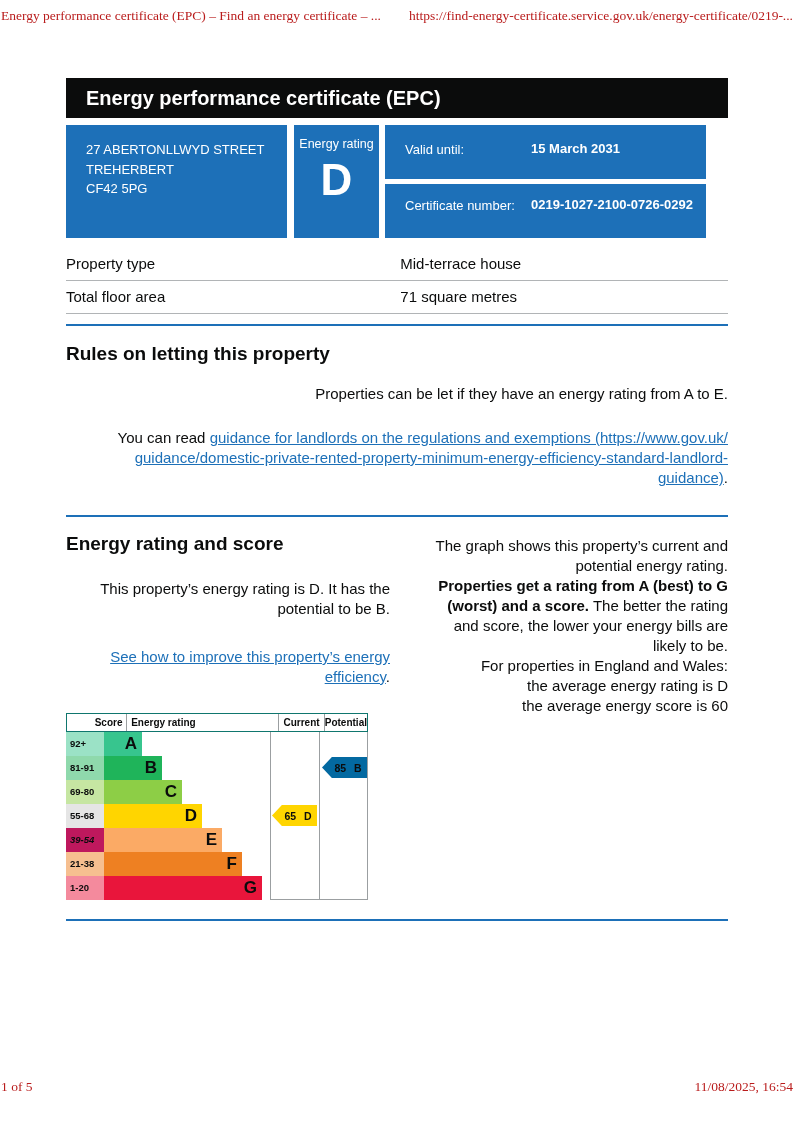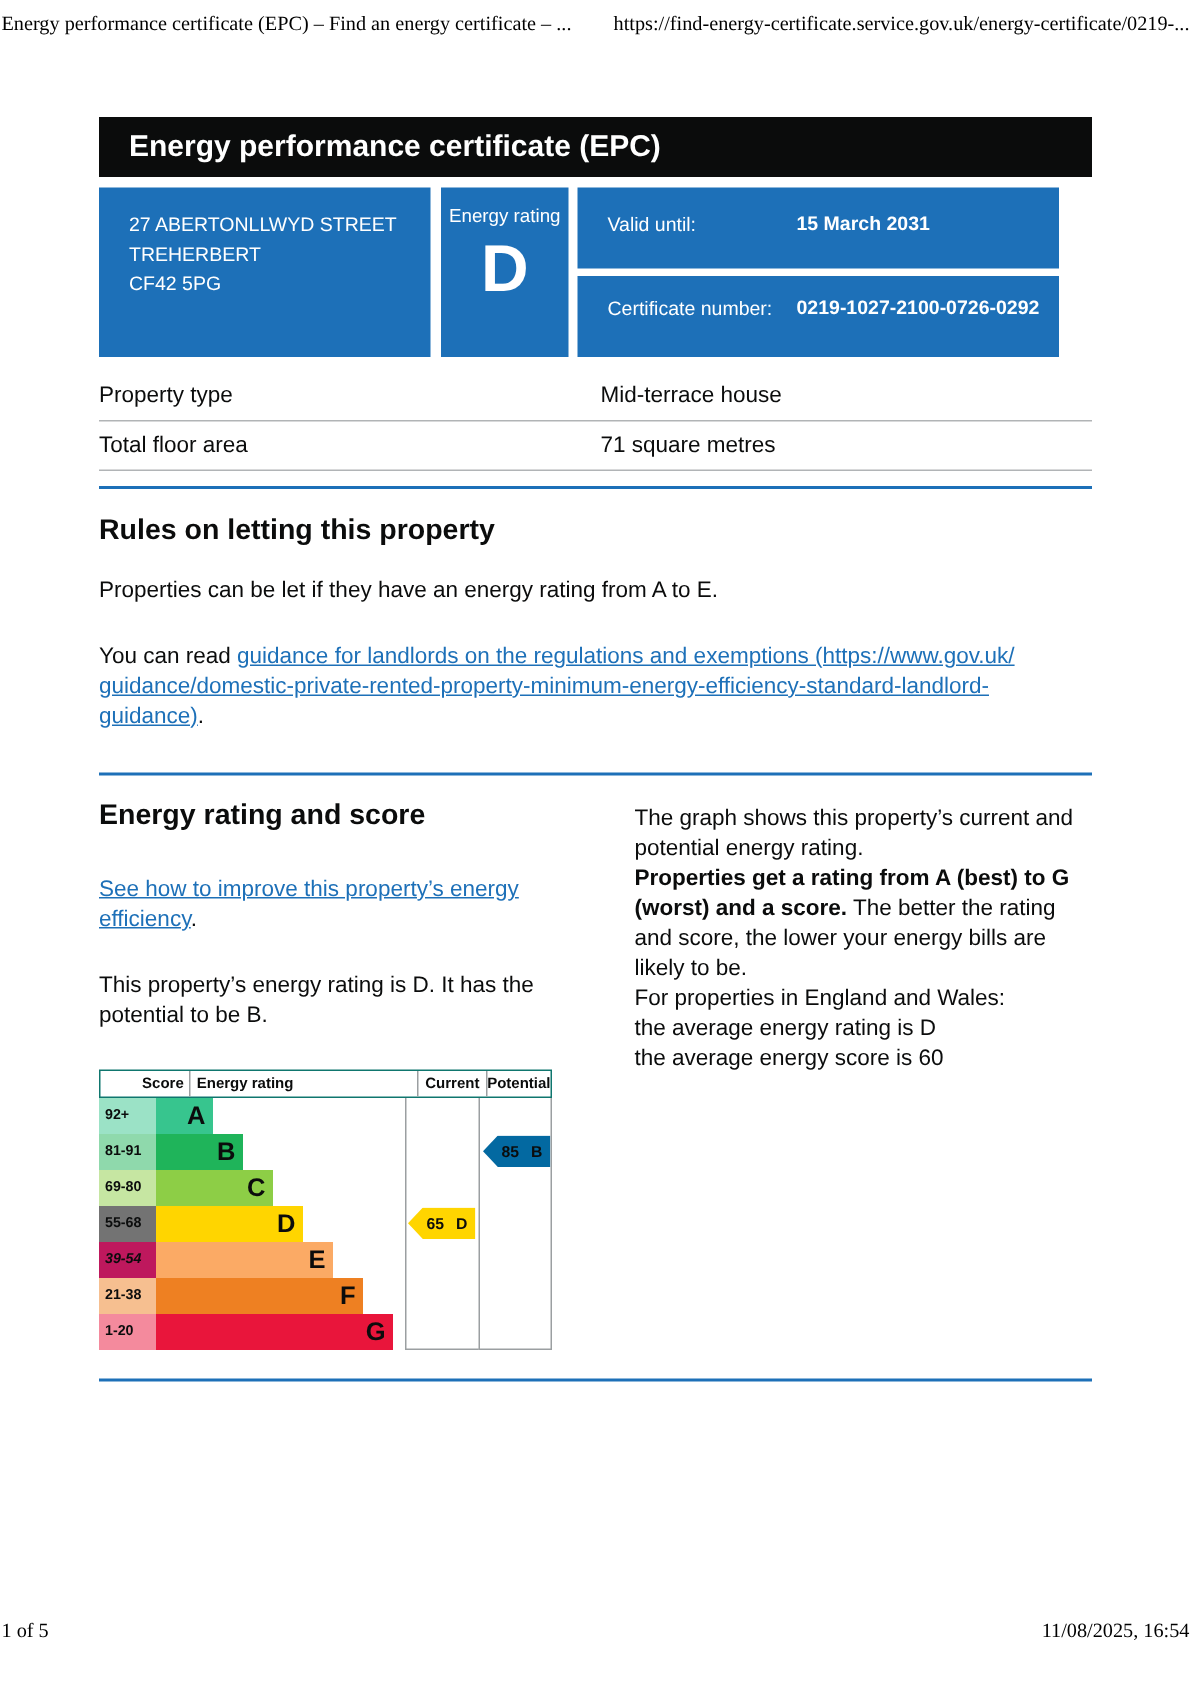--- a/index.html
+++ b/index.html
@@ -6,21 +6,21 @@
   html, body { background: #fff; }
   body {
     width: 794px; height: 1122px; position: relative;
     font-family: "Liberation Sans", "DejaVu Sans", sans-serif;
     color: #0b0c0c; overflow: hidden;
   }
   .print-meta {
     position: absolute; left: 0; right: 0;
     display: flex; justify-content: space-between;
     font-family: "Liberation Serif", "DejaVu Serif", serif;
-    font-size: 13.5px; color: #000000; padding: 0 1px;
+    font-size: 13.5px; color: #b91c1c; padding: 0 1px;
   }
   .print-header { top: 8px; }
   .print-footer { bottom: 27px; }
 
   .content { position: absolute; top: 78px; left: 66px; width: 662px; }
 
   .banner {
     background: #0b0c0c; color: #fff; height: 40px;
     display: flex; align-items: center; padding-left: 20px; box-sizing: border-box;
   }
@@ -45,21 +45,21 @@
   table.prop-table td { padding: 7px 0 8px 0; border-bottom: 1px solid #b1b4b6; }
   table.prop-table td.pt-label { width: 50.5%; }
 
   .rule { height: 2px; background: #1d70b8; border: none; }
   .rule-1 { margin-top: 10px; }
   .rule-2 { margin-top: 27px; }
   .rule-3 { margin-top: 19px; }
 
   h2 { font-size: 19px; font-weight: bold; }
   .h2-letting { margin-top: 17px; }
-  .para { font-size: 15px; line-height: 20px; }
+  .para { font-size: 15px; line-height: 20px; text-align: right; }
   .p-letting-1 { margin-top: 19px; }
   .p-letting-2 { margin-top: 24px; }
   a, .link { color: #1d70b8; text-decoration: underline; cursor: pointer; }
 
   .two-col { display: flex; margin-top: 16px; }
   .col-left { width: 324px; }
   .col-right { width: 305px; margin-left: 33px; }
   .col-left .para-intro { margin-top: 24px; }
   .col-left .para-link { margin-top: 28px; }
   .col-right .para + .para { margin-top: 0; }
@@ -149,22 +149,22 @@
 
   <h2 class="h2-letting">Rules on letting this property</h2>
   <p class="para p-letting-1">Properties can be let if they have an energy rating from A to E.</p>
   <p class="para p-letting-2"><span>You can read </span><a><span>guidance for landlords on the regulations and exemptions (https://www.gov.uk/</span><wbr><span>guidance/domestic-private-rented-property-minimum-energy-efficiency-standard-landlord-guidance)</span></a><span>.</span></p>
 
   <hr class="rule rule-2">
 
   <div class="two-col">
     <div class="col-left">
       <h2>Energy rating and score</h2>
+      <p class="para para-intro">This property’s energy rating is D. It has the potential to be B.</p>
       <p class="para para-link"><a class="link">See how to improve this property’s energy efficiency</a><span>.</span></p>
-      <p class="para para-intro">This property’s energy rating is D. It has the potential to be B.</p>
 
       <div class="epc-chart">
         <div class="epc-hrow">
           <div class="hc hc-score">Score</div>
           <div class="hc hc-rating">Energy rating</div>
           <div class="hc hc-current">Current</div>
           <div class="hc hc-potential">Potential</div>
         </div>
         <div class="epc-body">
           <div class="epc-col epc-col-current"></div>
@@ -177,21 +177,21 @@
             </div>
             <div class="epc-row">
               <span class="epc-score" style="background: rgb(143, 217, 172);">81-91</span>
               <span class="epc-bar" style="background: rgb(31, 180, 90); width: 58px;">B</span>
             </div>
             <div class="epc-row">
               <span class="epc-score" style="background: rgb(198, 230, 162);">69-80</span>
               <span class="epc-bar" style="background: rgb(141, 206, 70); width: 78px;">C</span>
             </div>
             <div class="epc-row">
-              <span class="epc-score" style="background: #737373;">55-68</span>
+              <span class="epc-score" style="background: #e5e5e5;">55-68</span>
               <span class="epc-bar" style="background: rgb(255, 213, 0); width: 98px;">D</span>
             </div>
             <div class="epc-row">
               <span class="epc-score" style="background: #be185d; font-style: italic;">39-54</span>
               <span class="epc-bar" style="background: rgb(251, 170, 101); width: 118px;">E</span>
             </div>
             <div class="epc-row">
               <span class="epc-score" style="background: rgb(246, 191, 144);">21-38</span>
               <span class="epc-bar" style="background: rgb(238, 128, 34); width: 138px;">F</span>
             </div>

